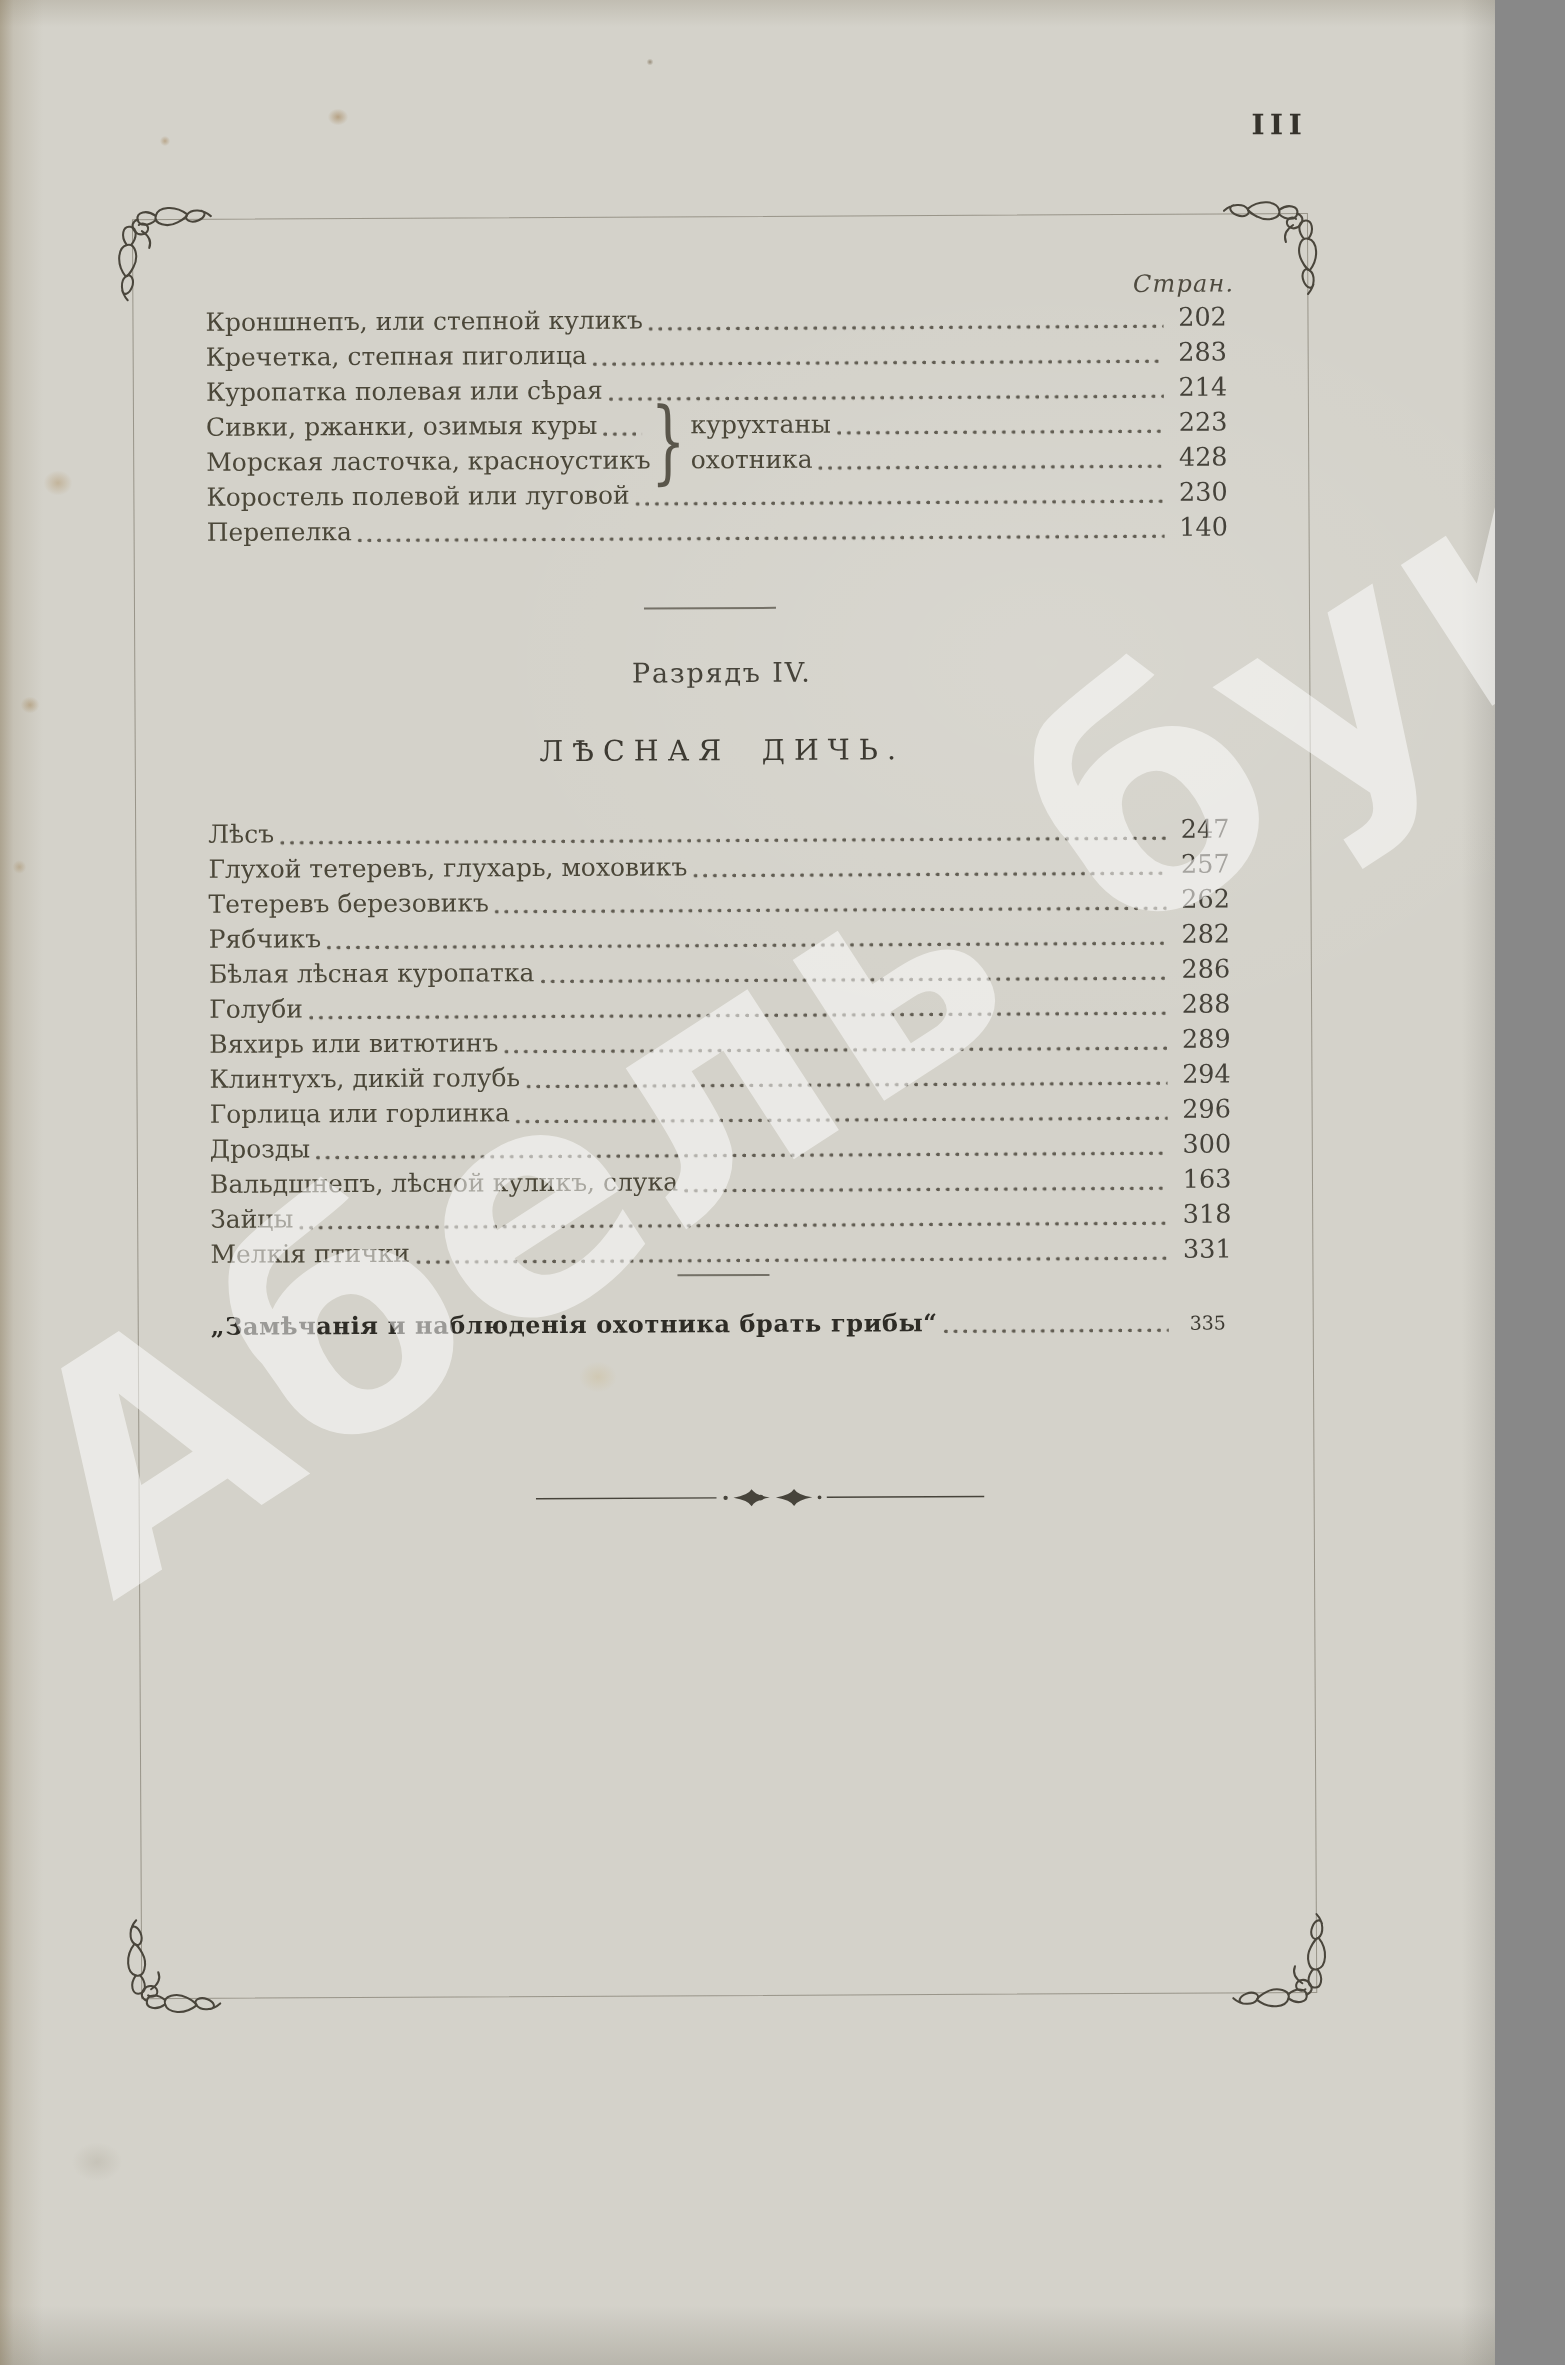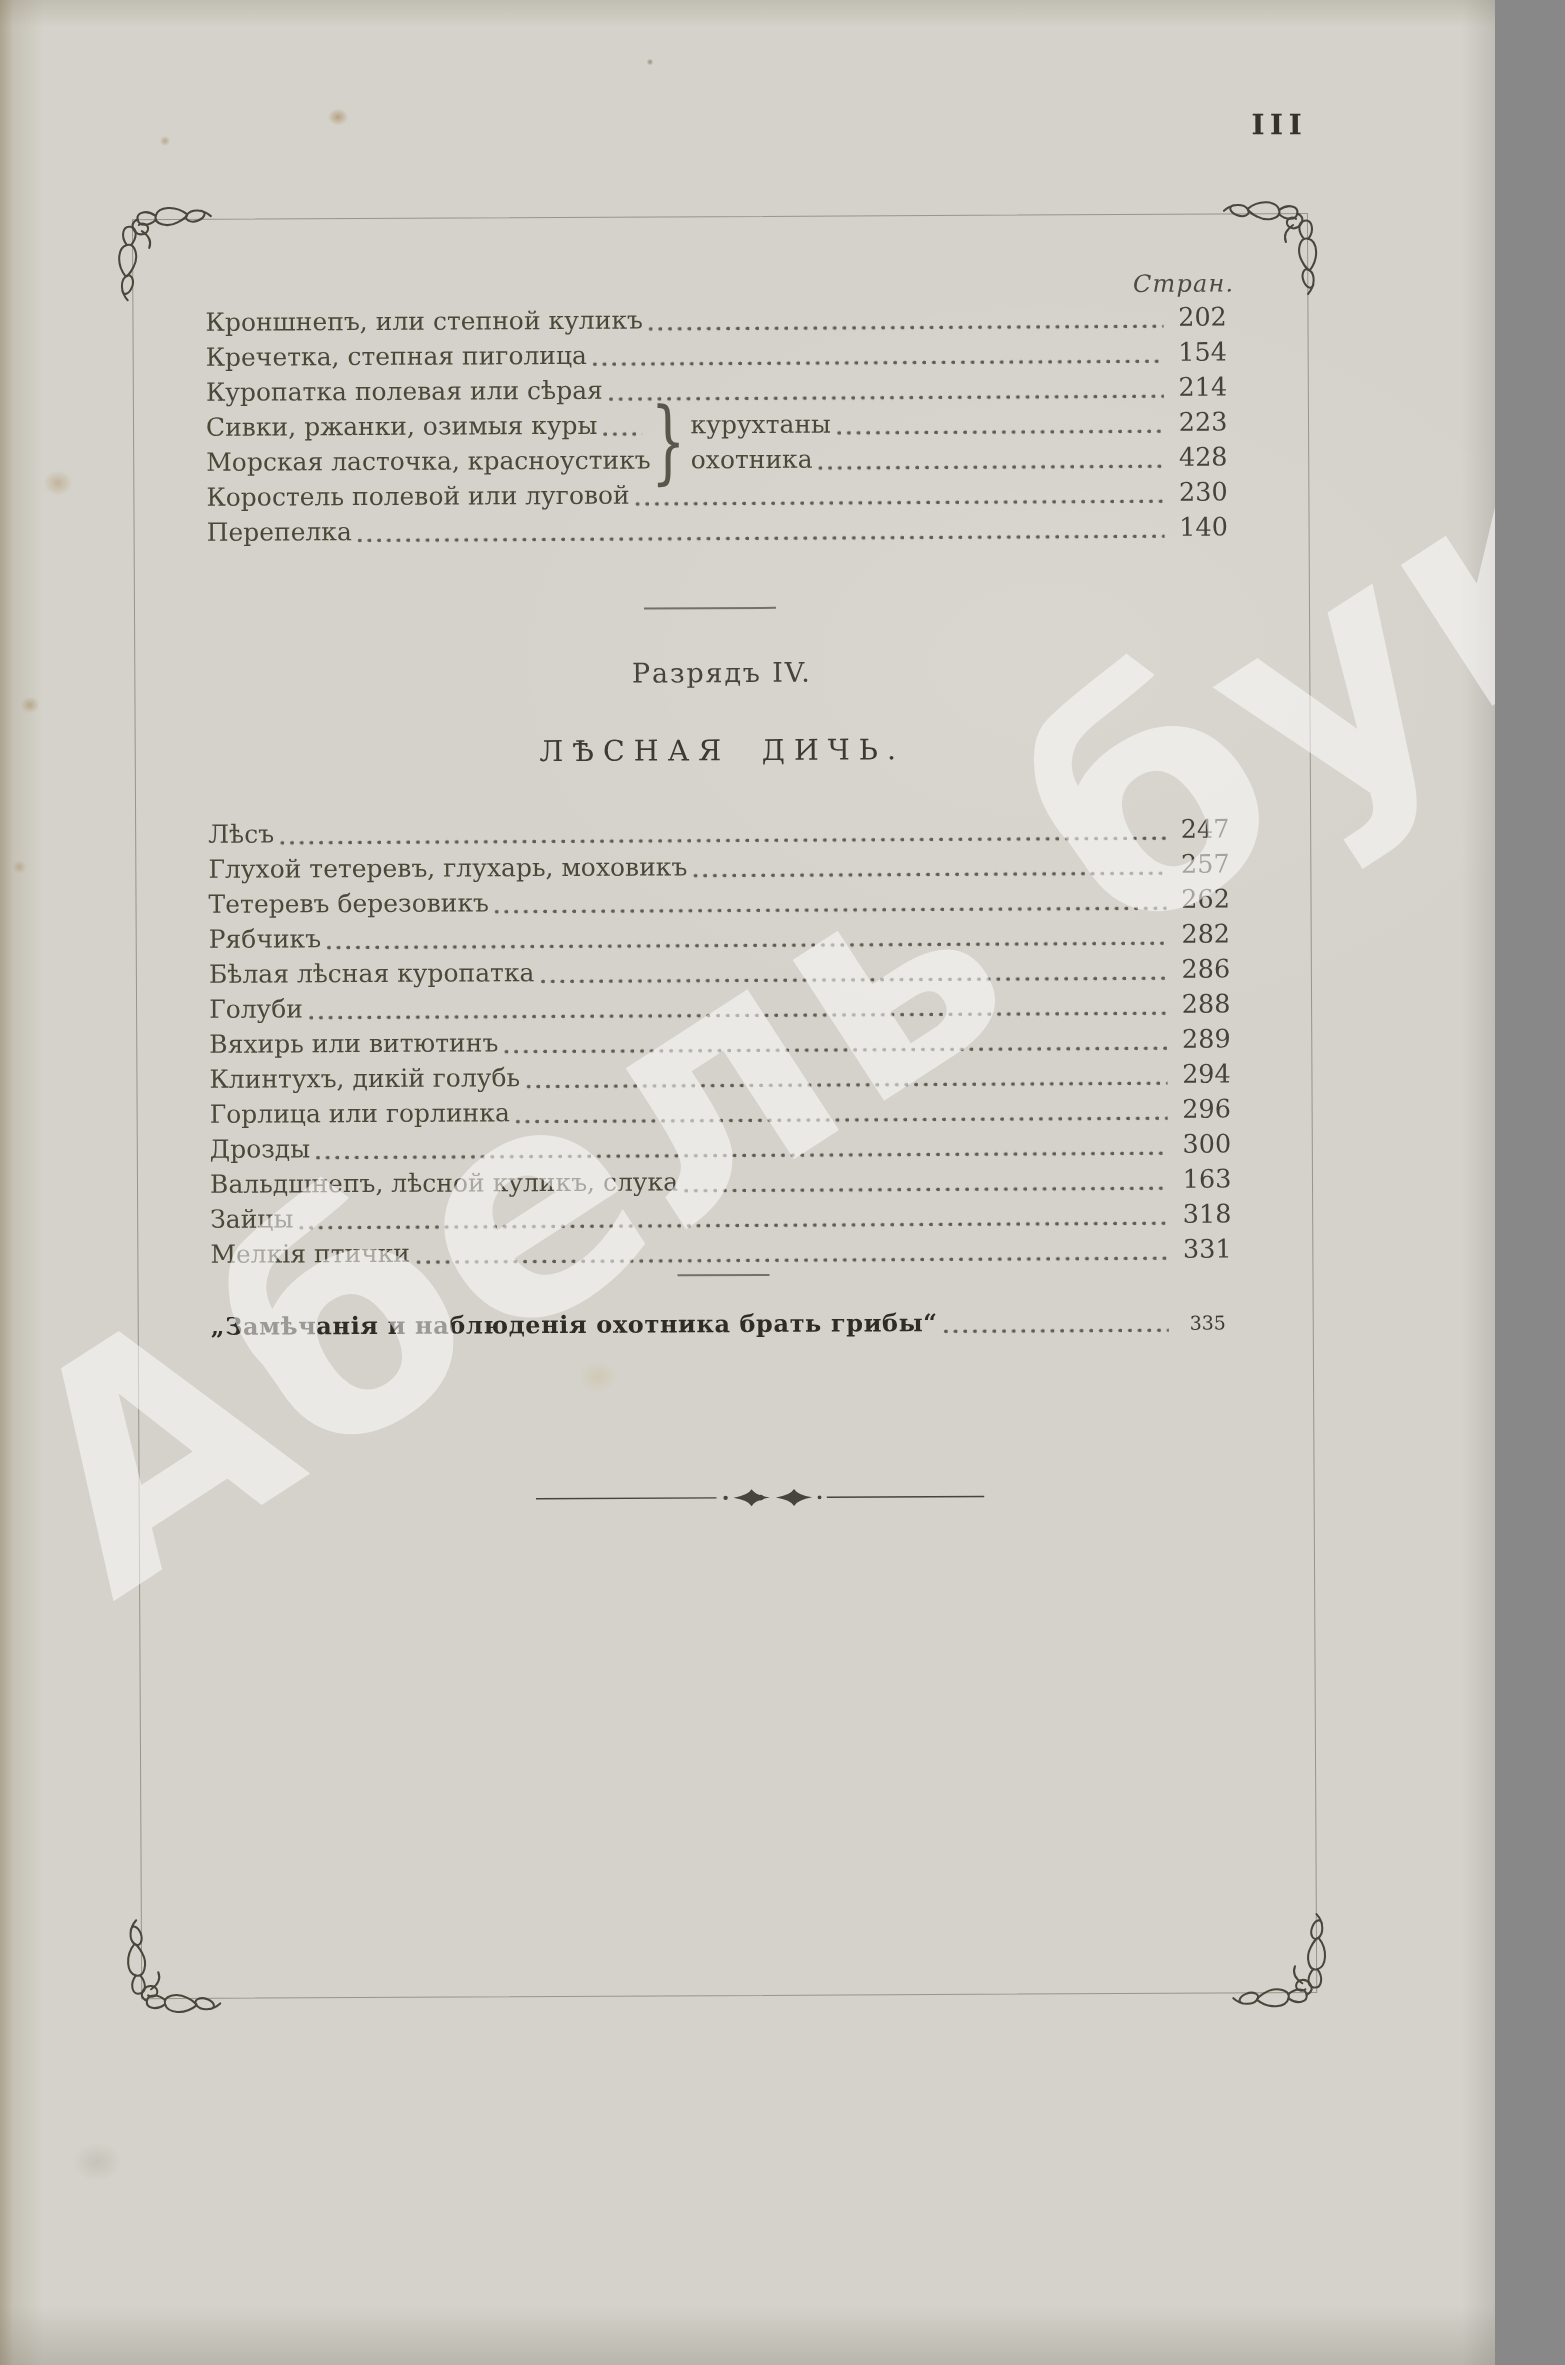--- a/index.html
+++ b/index.html
@@ -132,21 +132,21 @@
     <div class="toc toc1">
       <div>
           <div class="toc-row">
             <span class="toc-label">Кроншнепъ, или степной куликъ</span>
             <span class="leader"></span>
             <span class="toc-page">202</span>
           </div>
           <div class="toc-row">
             <span class="toc-label">Кречетка, степная пиголица</span>
             <span class="leader"></span>
-            <span class="toc-page">154</span>
+            <span class="toc-page">283</span>
           </div>
           <div class="toc-row">
             <span class="toc-label">Куропатка полевая или сѣрая</span>
             <span class="leader"></span>
             <span class="toc-page">214</span>
           </div>
         </div>
 
       <div class="brace-wrap">
         <div class="brace-left">

